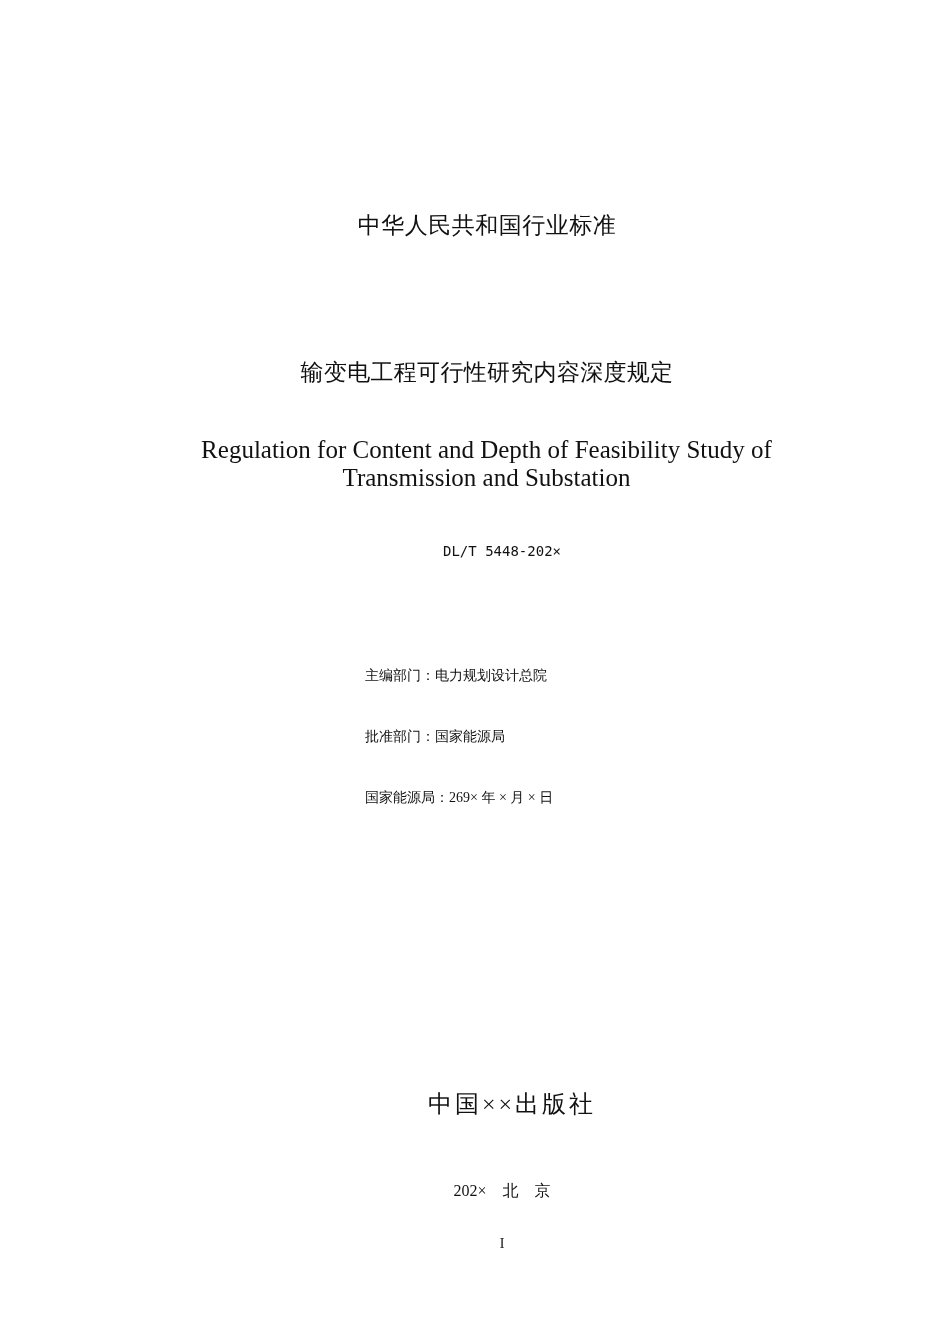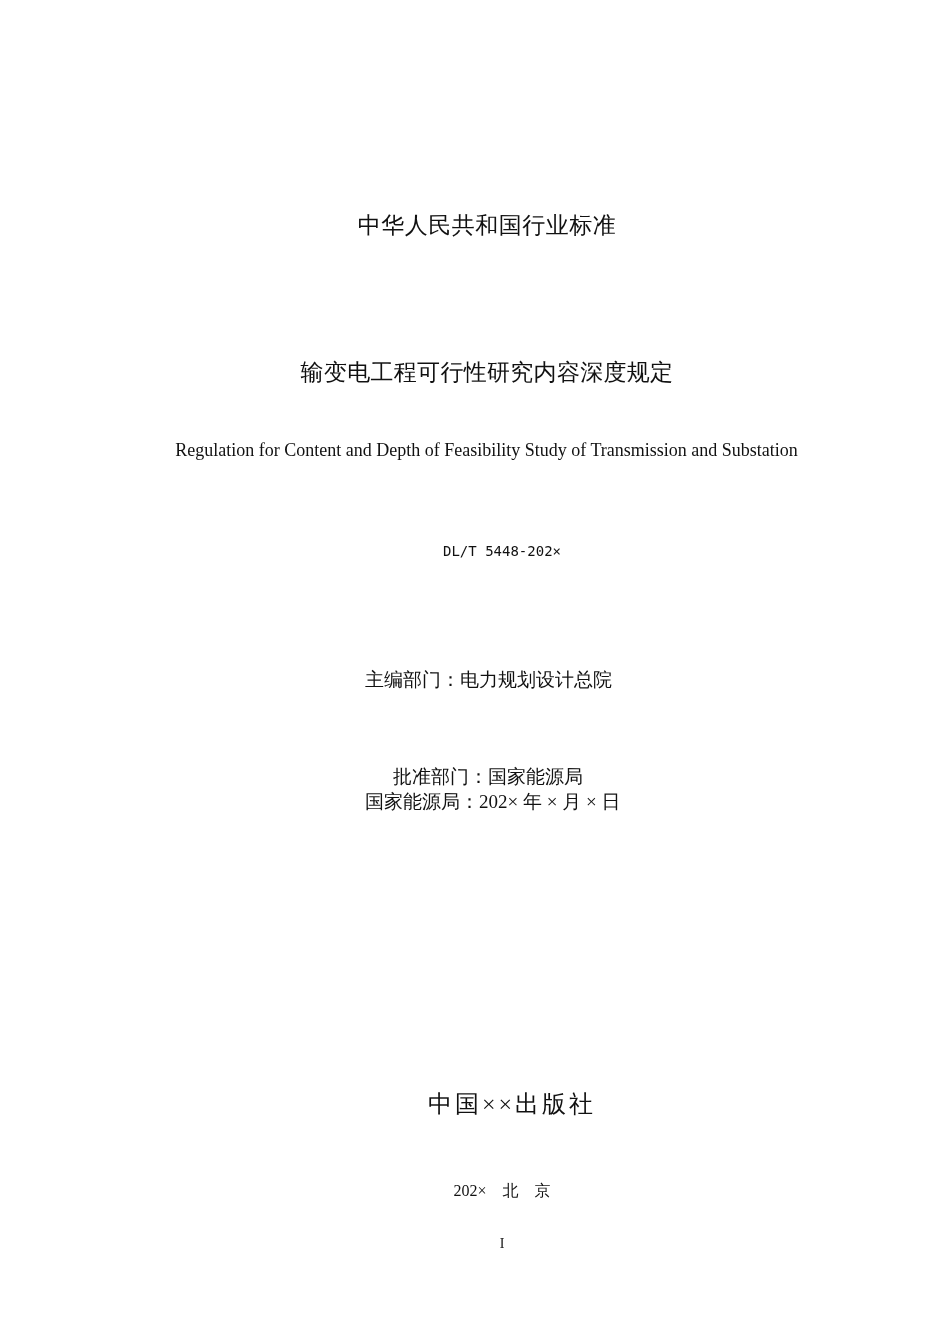--- a/index.html
+++ b/index.html
@@ -32,40 +32,40 @@
       left: 12px;
     }
     #title-cn {
       top: 357px;
       font-size: 23px;
       letter-spacing: 0.3px;
       left: 12px;
     }
     #title-en {
       top: 436px;
-      font-size: 18px;
+      font-size: 25px;
       line-height: 28px;
       white-space: normal;
       left: 150px;
       width: 673px;
       font-family: Liberation Serif, serif;
     }
     #std-code {
       top: 543px;
       font-size: 14px;
       left: 27px;
     }
     .info-row {
       position: absolute;
       left: 365px;
-      font-size: 19px;
+      font-size: 14px;
       white-space: nowrap;
     }
     #info-editor { top: 667px; }
-    #info-approver { top: 764px; margin-left: 28px; }
+    #info-approver { top: 728px; }
     #info-date { top: 789px; }
     .info-row .lbl, .info-row .val { display: inline; }
 
     #publisher {
       top: 1088px;
       font-size: 24px;
       letter-spacing: 3px;
       left: 37px;
     }
     #pub-place {
@@ -92,20 +92,20 @@
 
 <div class="info-row serif" id="info-editor">
   <span class="lbl">主编部门：</span><span class="val">电力规划设计总院</span>
 </div>
 
 <div class="info-row serif" id="info-approver">
   <span class="lbl">批准部门：</span><span class="val">国家能源局</span>
 </div>
 
 <div class="info-row serif" id="info-date">
-  <span class="lbl">国家能源局：</span><span class="val">202× 年 × 月 × 日</span>
+  <span class="lbl">国家能源局：</span><span class="val">269× 年 × 月 × 日</span>
 </div>
 
 <div class="abs serif" id="publisher">中国××出版社</div>
 
 <div class="abs serif" id="pub-place">202×　北　京</div>
 
 <div class="abs serif" id="page-num">I</div>
 
 </body></html>

